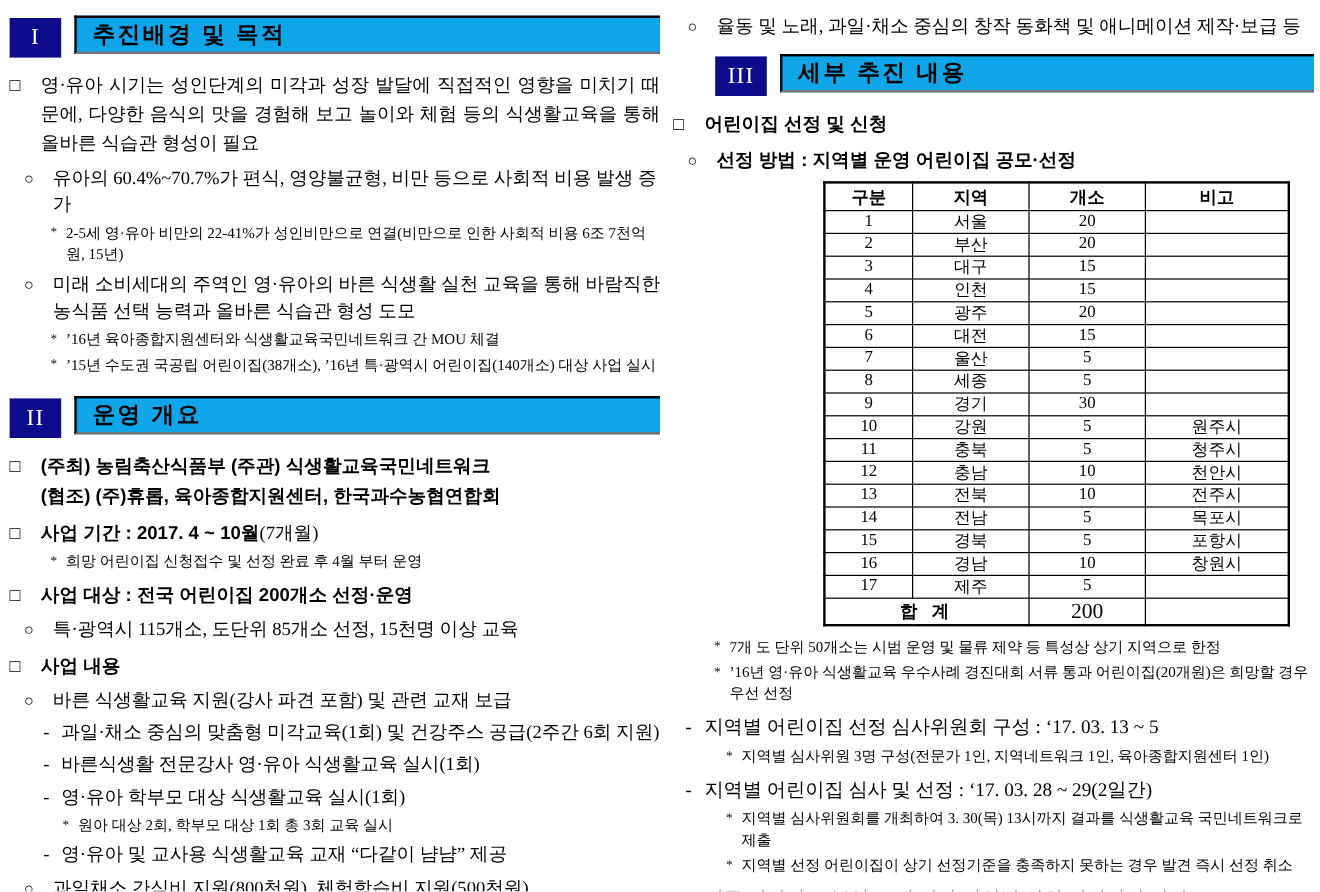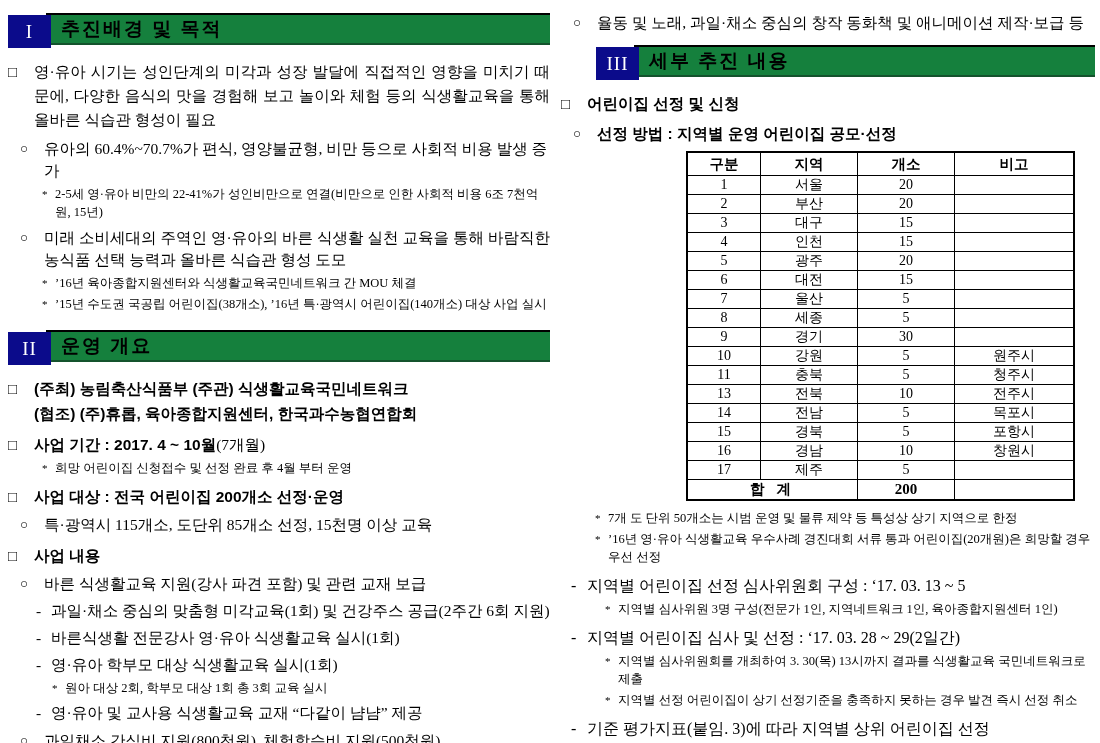--- a/index.html
+++ b/index.html
@@ -4,22 +4,22 @@
 <style>
   html,body{margin:0;padding:0;background:#fff;}
   #page{position:relative;width:1100px;height:743px;background:#ffffff;overflow:hidden;
         font-family:"Liberation Serif","DejaVu Serif",serif;color:#000;}
   .col{position:absolute;top:6px;}
   #col-left{left:8px;width:542px;}
   #col-right{left:561px;width:534px;}
 
   
   .sec{position:relative;height:42px;margin:4px 0 8px 0;}
-  .sec-bar{position:absolute;left:38px;right:0;top:3px;height:28px;background:#15803d;
-           border-top:2px solid #000;border-bottom:2px solid #14532d;border-left:2px solid #000;
+  .sec-bar{position:absolute;left:54px;right:0;top:3px;height:28px;background:#0ea5e9;
+           border-top:2px solid #000;border-bottom:2px solid #737373;border-left:2px solid #000;
            display:flex;align-items:center;padding-left:13px;}
   .sec-num{position:absolute;left:0;top:5px;width:43px;height:33px;background:#0b0b8b;color:#fff;
            text-align:center;line-height:33px;font-family:"Liberation Serif","DejaVu Serif",serif;
            font-size:19px;letter-spacing:1px;}
   .sec-title{font-family:"Liberation Sans","DejaVu Sans",sans-serif;font-weight:bold;
              font-size:19px;letter-spacing:2px;}
 
   
   .line{display:flex;align-items:flex-start;}
   .marker{flex:0 0 auto;}
@@ -51,21 +51,21 @@
 
   
   .tbl-wrap{margin:6px 0 8px 100px;padding-left:25px;}
   table.tbl{border-collapse:collapse;border:2px solid #000;}
   .tbl th,.tbl td{border:1px solid #000;text-align:center;padding:0 4px;}
   .tbl th{font-family:"Liberation Sans","DejaVu Sans",sans-serif;font-weight:bold;
           font-size:14.5px;height:22px;}
   .tbl td{font-family:"Liberation Serif","DejaVu Serif",serif;font-size:14px;height:17.6px;}
   .tbl .c0{width:64px;} .tbl .c1{width:88px;} .tbl .c2{width:88px;} .tbl .c3{width:110px;}
   .tbl td.sum{font-weight:bold;font-family:"Liberation Sans","DejaVu Sans",sans-serif;font-size:14.5px;letter-spacing:4px;margin-left:12px;}
-  .tbl td.sumv{font-weight:bold;font-size:15px;}
+  .tbl td.sumv{font-weight:normal;font-size:18px;}
 </style>
 </head>
 <body>
 
 <div id="page">
 
   <div id="col-left" class="col">
     <div class="sec">
       <div class="sec-bar">
         <span class="sec-title">추진배경 및 목적</span>
@@ -262,20 +262,26 @@
               <td class="c2">5</td>
               <td class="c3">원주시</td>
             </tr>
             <tr>
               <td class="c0">11</td>
               <td class="c1">충북</td>
               <td class="c2">5</td>
               <td class="c3">청주시</td>
             </tr>
             <tr>
+              <td class="c0">12</td>
+              <td class="c1">충남</td>
+              <td class="c2">10</td>
+              <td class="c3">천안시</td>
+            </tr>
+            <tr>
               <td class="c0">13</td>
               <td class="c1">전북</td>
               <td class="c2">10</td>
               <td class="c3">전주시</td>
             </tr>
             <tr>
               <td class="c0">14</td>
               <td class="c1">전남</td>
               <td class="c2">5</td>
               <td class="c3">목포시</td>

